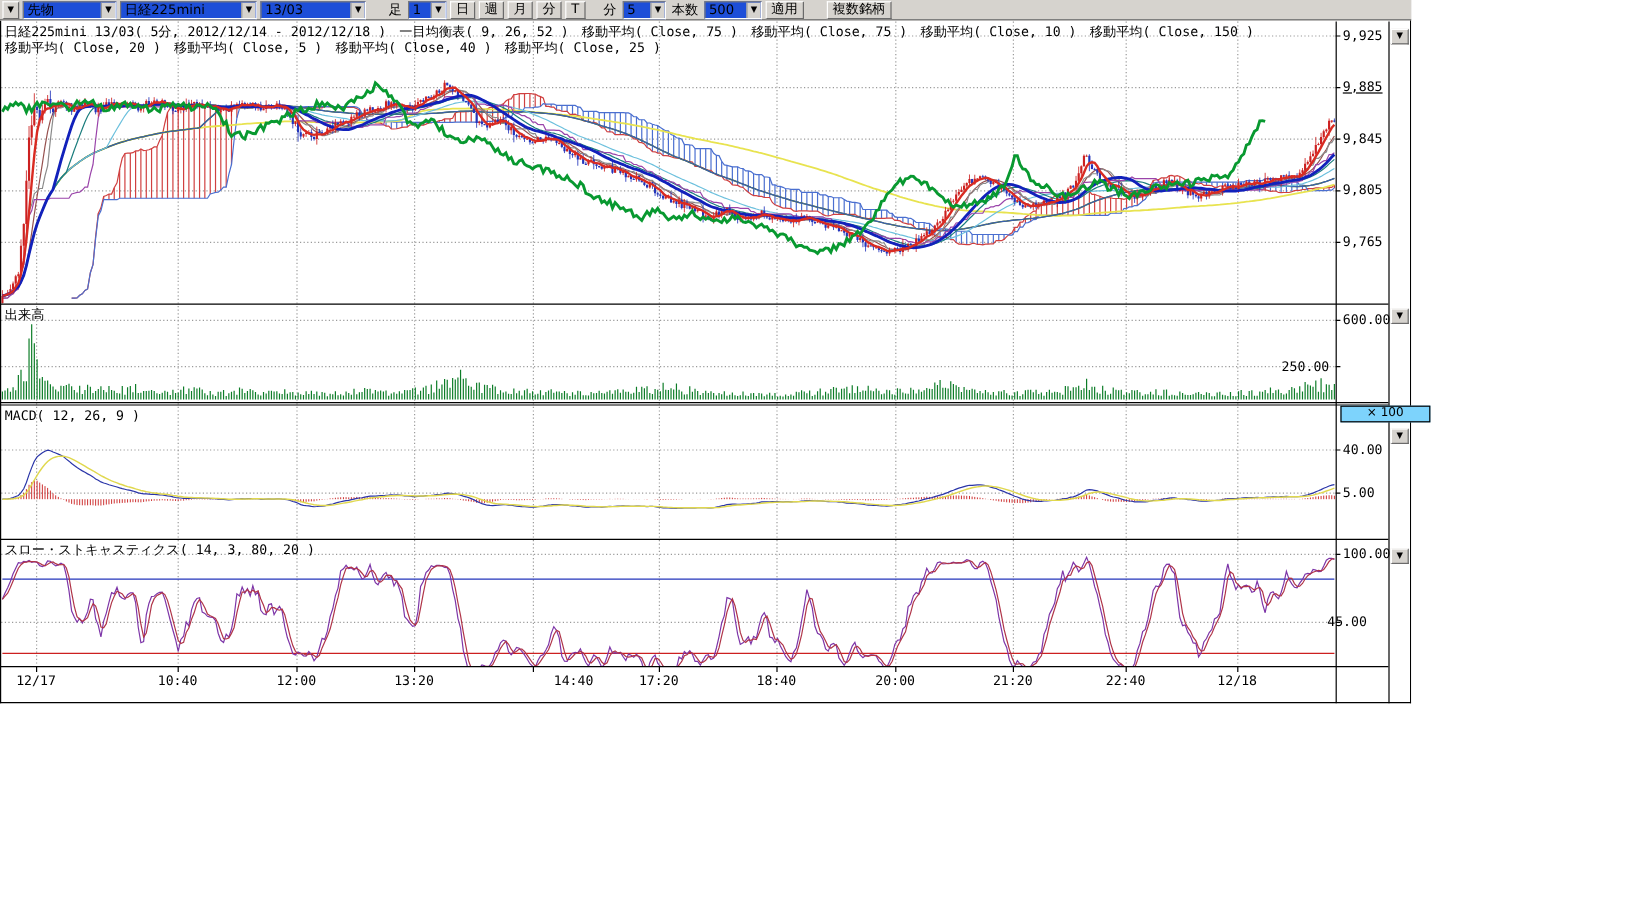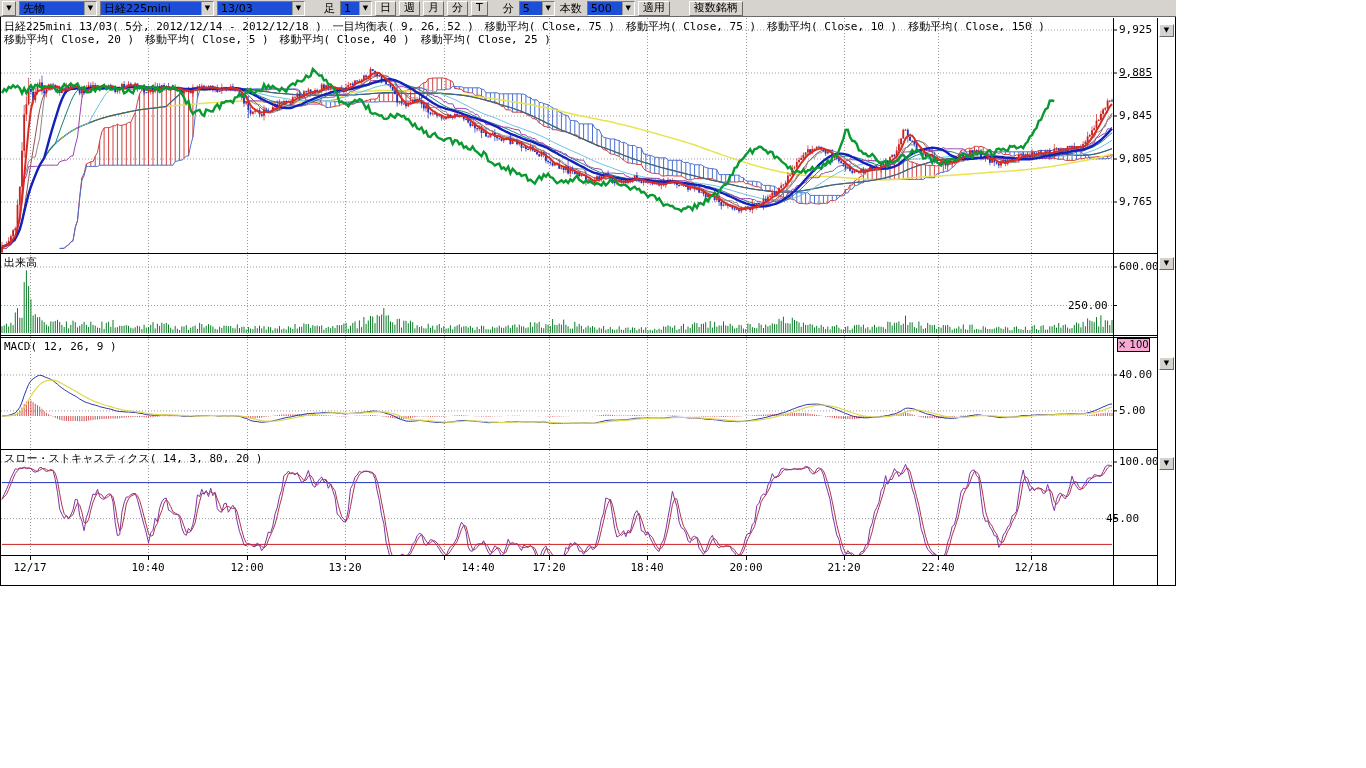--- a/index.html
+++ b/index.html
@@ -10,21 +10,21 @@
   .toolbar{position:absolute;left:0;top:0;width:1176px;height:17px;background:#d6d3ce;border-bottom:1px solid #6a6a6a;display:flex;align-items:center;gap:3px;padding:0 2px;font-size:11px;z-index:5}
   .combo{display:inline-flex;align-items:center;justify-content:space-between;height:15px;background:#1d4ed8;border:1px solid;border-color:#7a7a7a #fff #fff #7a7a7a;font-size:11px;overflow:hidden}
   .combo .val{padding:0 3px;white-space:nowrap;line-height:13px}
   .combo .arr{width:12px;height:13px;background:#d6d3ce;border-left:1px solid #9a9a9a;font-size:7px;line-height:13px;text-align:center;flex:none}
   .tbtn{height:15px;background:#d6d3ce;border:1px solid;border-color:#fff #6a6a6a #6a6a6a #fff;font-size:11px;line-height:12px;padding:0 4px;text-align:center;cursor:default;white-space:nowrap}
   .tbtn.mini{width:14px;padding:0;font-size:7px}
   .tlabel{font-size:11px;padding:0 2px;white-space:nowrap}
   .lab{position:absolute;font-family:"DejaVu Sans Mono","Liberation Mono",monospace;font-size:11px;color:#000;white-space:pre;z-index:3;line-height:12px}
   .axlab{position:absolute;font-size:11px;font-family:"DejaVu Sans Mono","Liberation Mono",monospace;color:#000;z-index:3;line-height:13px;white-space:nowrap}
   .timelab{position:absolute;font-size:11px;font-family:"DejaVu Sans Mono","Liberation Mono",monospace;color:#000;transform:translateX(-50%);z-index:3;white-space:nowrap}
-  .badge{position:absolute;border:1px solid #000;background:#f9a8d4;font-size:10px;line-height:12px;padding:0 0;z-index:3;white-space:nowrap}
+  .badge{position:absolute;border:1px solid #000;background:#7dd3fc;font-size:10px;line-height:12px;padding:0 21px;z-index:3;white-space:nowrap}
   .axbtn{position:absolute;width:15px;height:13px;background:#d6d3ce;border:1px solid;border-color:#fff #6a6a6a #6a6a6a #fff;font-size:7px;line-height:11px;text-align:center;z-index:4;cursor:default}
   #axis-labels{position:absolute;left:0;top:0;width:1366px;height:768px;z-index:3;pointer-events:none}
 </style>
 </head>
 <body>
 
 <div class="app">
 
   <svg id="chart-svg" width="1176" height="592">
       <defs>

